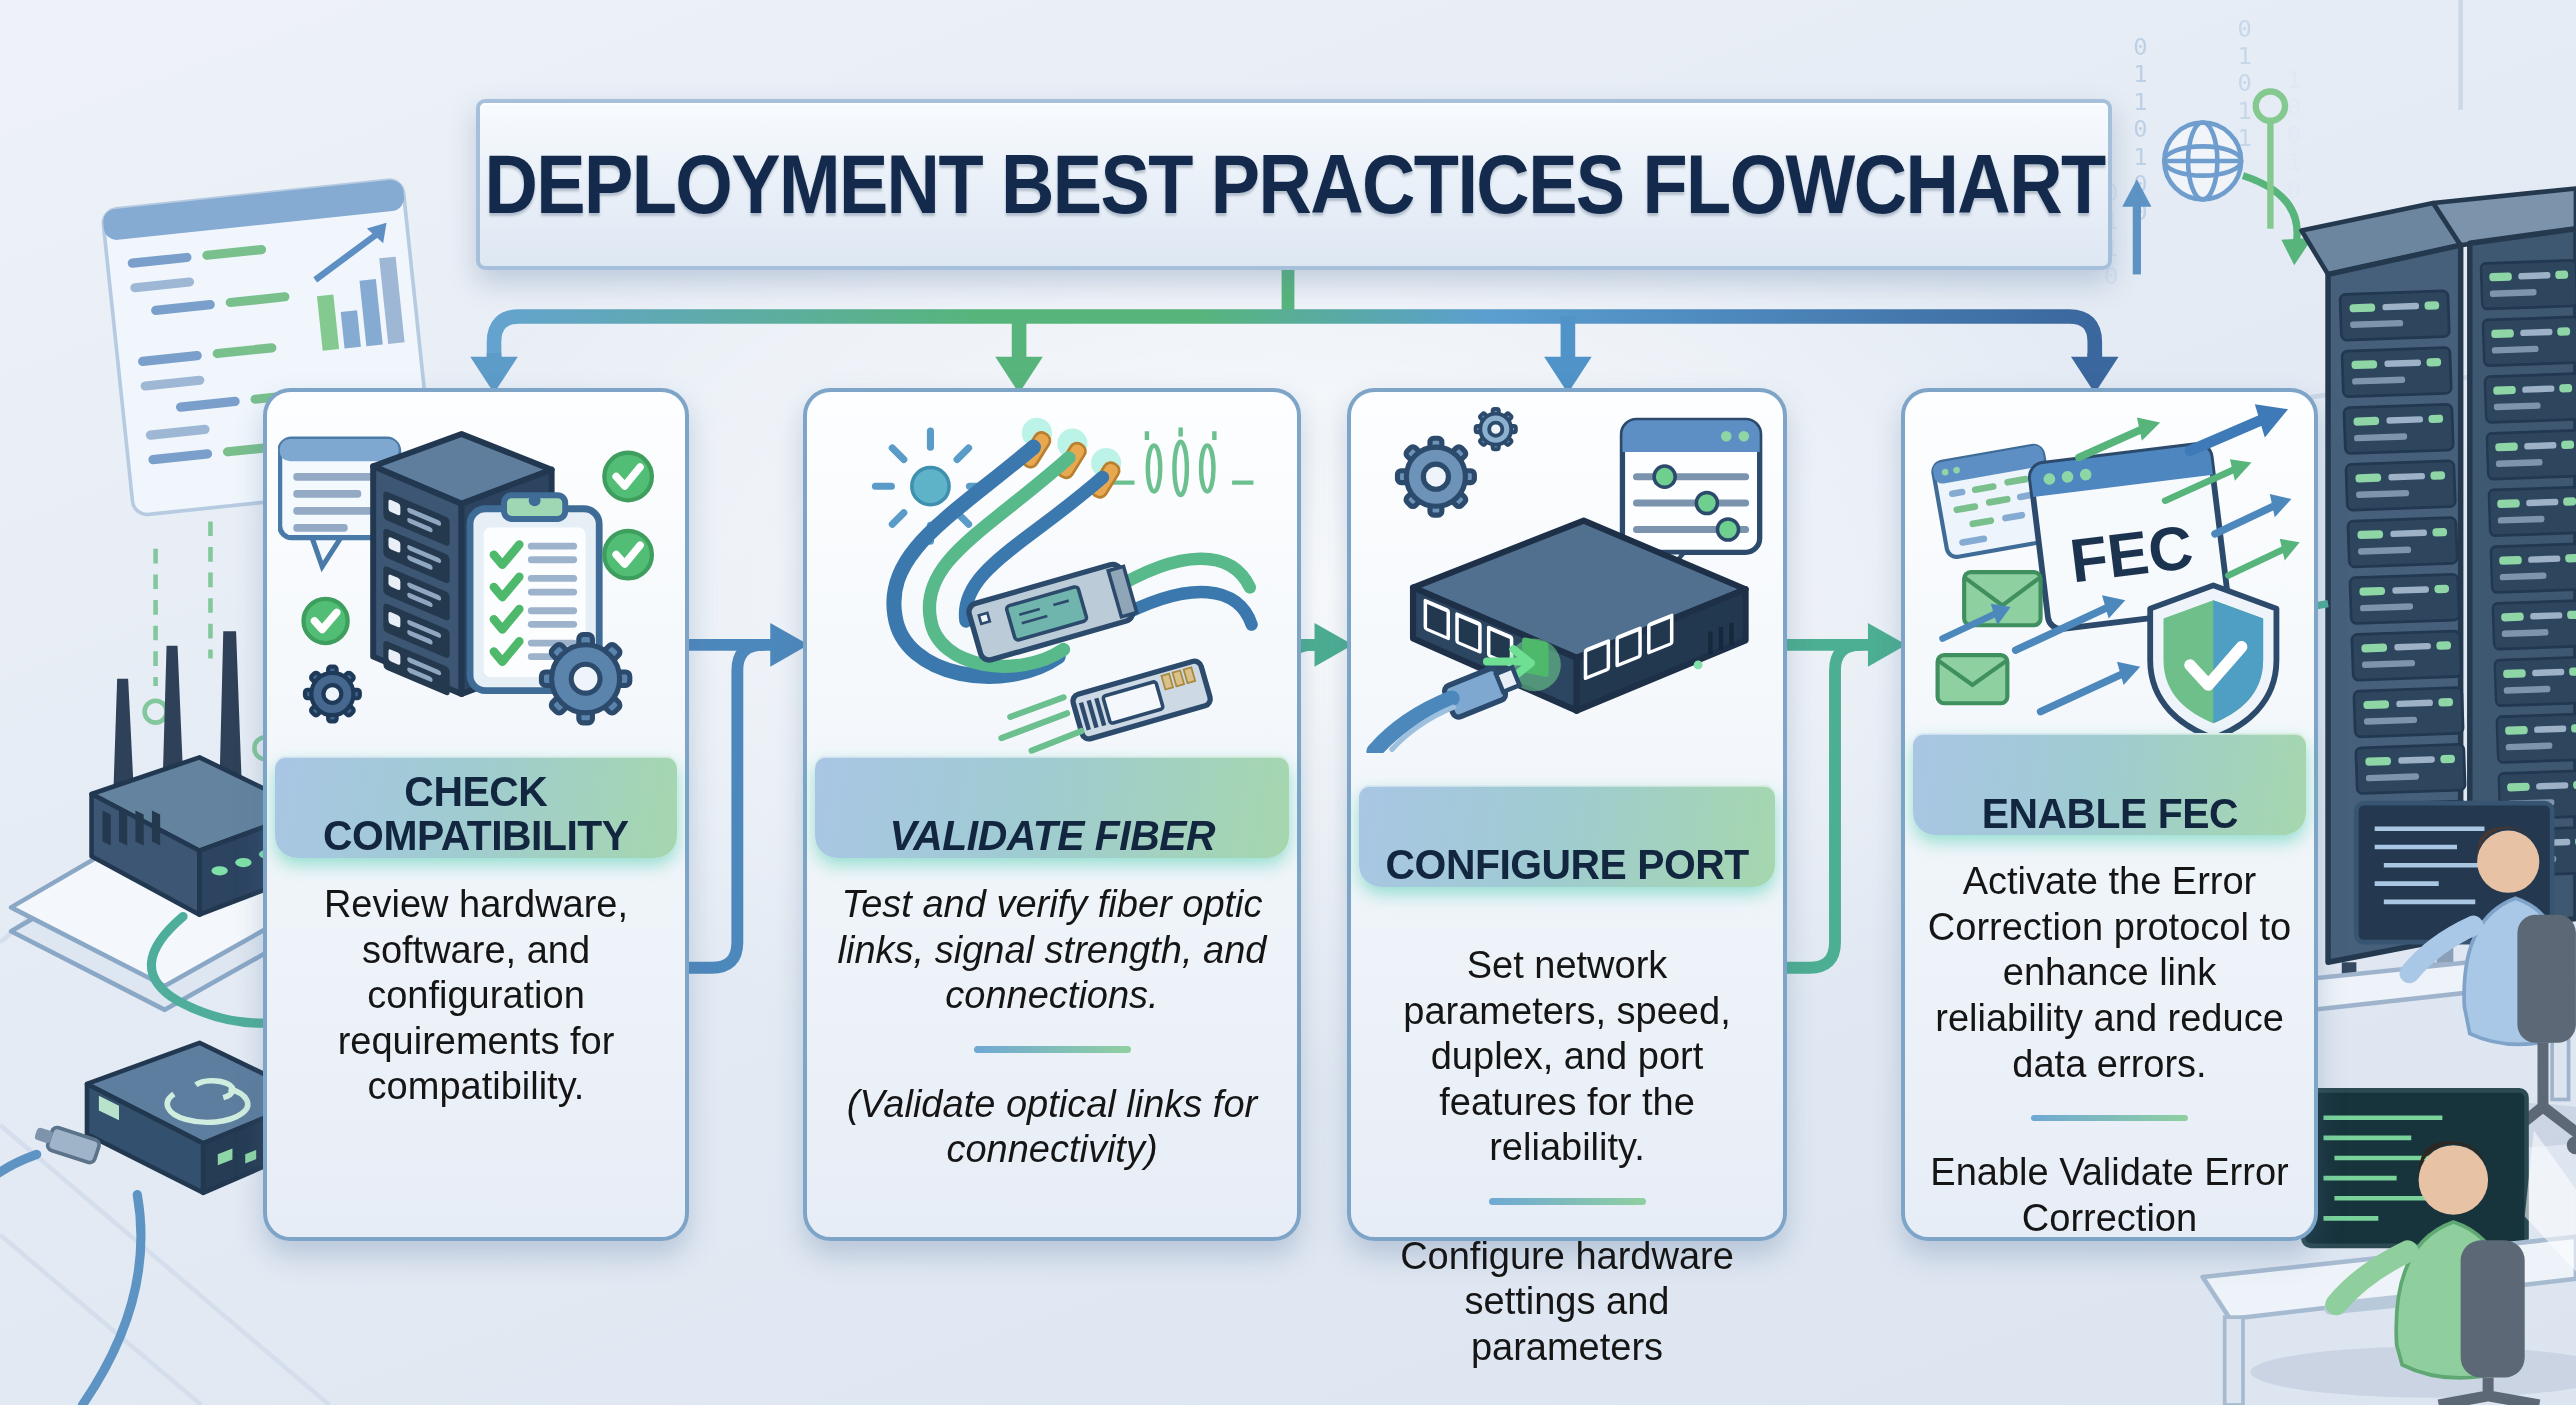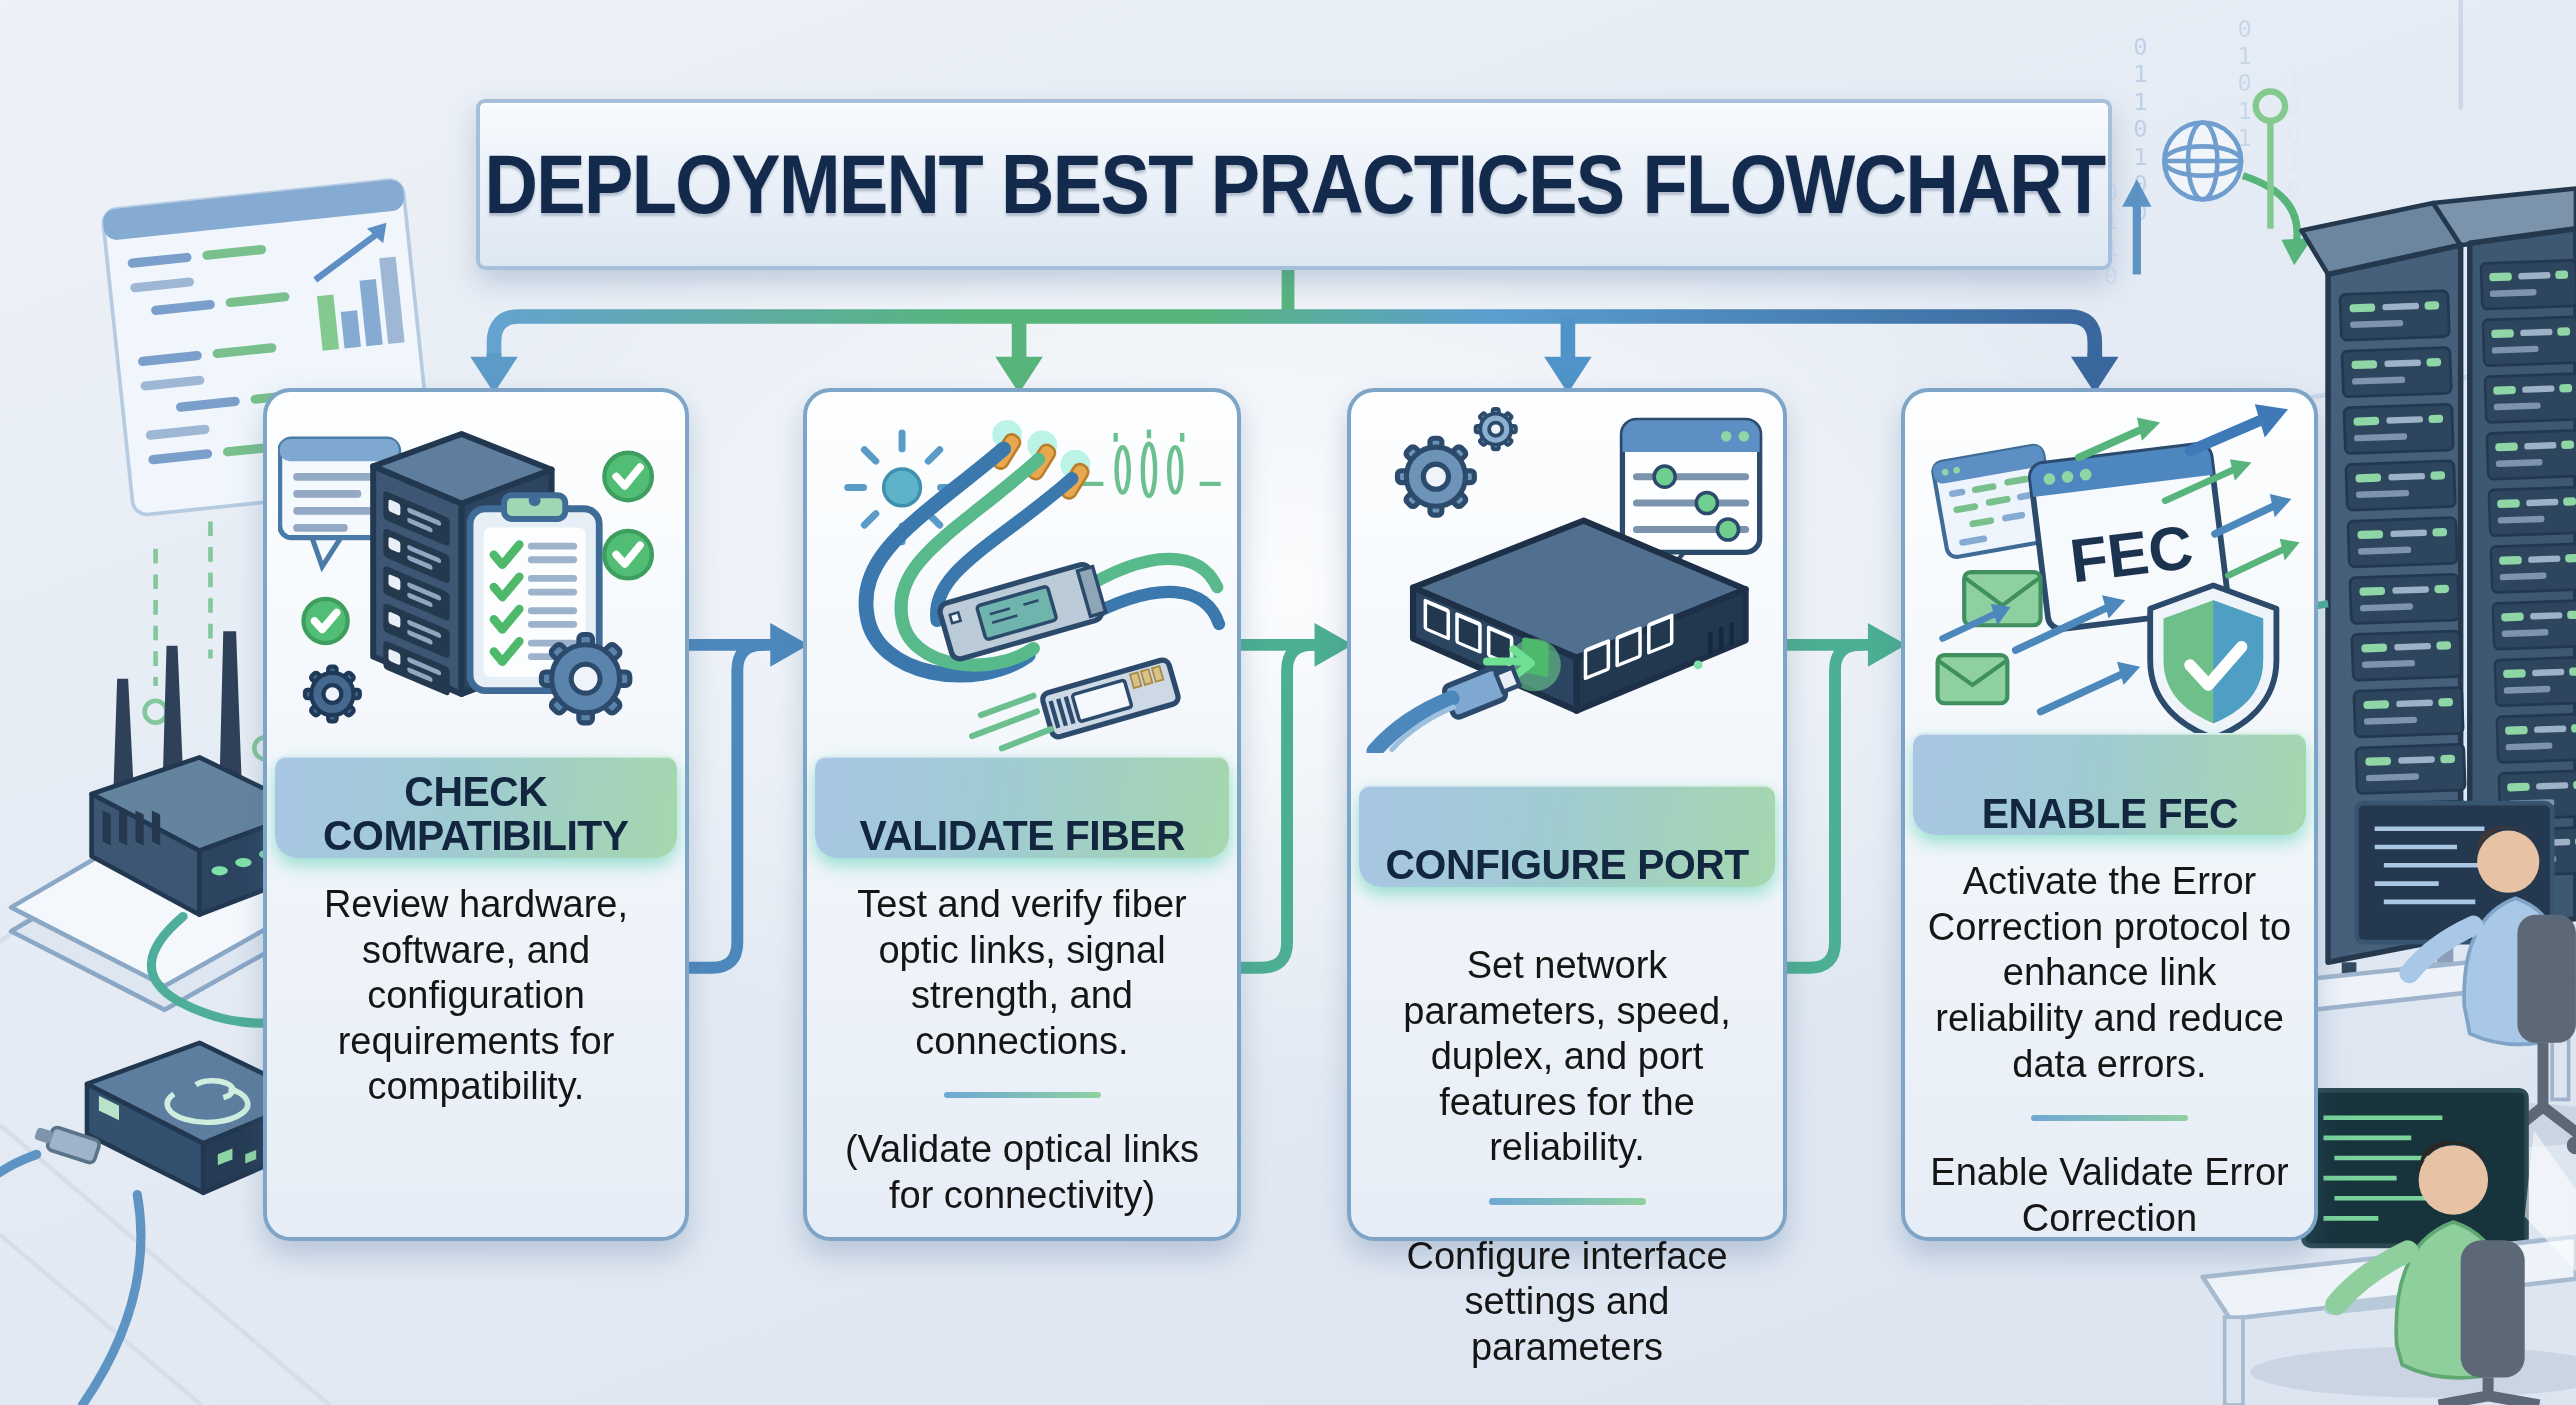--- a/index.html
+++ b/index.html
@@ -32,21 +32,21 @@
     border-radius:11px 11px 22px 22px;
     display:flex;align-items:flex-end;justify-content:center;text-align:center;
     box-shadow:0 7.3px 18.3px -1.8px rgba(60,200,165,.55), inset 0 1.8px 0 rgba(255,255,255,.6);}
   .band span{font-size:43px;line-height:1.04;font-weight:700;color:#12263f;
     letter-spacing:-0.5px;transform:scaleX(.95);}
   .body{flex:1;padding:24px 22px 16.5px 22px;text-align:center;color:#151515;}
   .body p{margin:0;font-size:38px;line-height:1.20;font-weight:500;}
   .divider{width:157px;height:6.4px;border-radius:3.7px;margin:27.4px auto 29px auto;
     background:linear-gradient(90deg,#6fa8d4,#8fd0a0);}
   #card-1{left:263px;width:426px;}
-  #card-2{left:803px;width:438px;}
+  #card-2{left:803px;width:498px;font-style:italic;}
   #card-3{left:1347px;width:440px;gap:32px;}
   #card-4{left:1901px;width:417px;}
 </style>
 </head>
 <body>
 
 <div class="stage">
 
   <svg class="bg" viewBox="0 0 2816 1536">
     <defs>
@@ -651,21 +651,21 @@
           <path d="M34,396 C56,372 80,358 104,348" stroke="#9cc0de" stroke-width="6" fill="none" stroke-linecap="round"></path>
         </g>
       </svg>
     </div>
     <div class="band">
       <span>CONFIGURE PORT</span>
     </div>
     <div class="body">
       <p>Set network parameters, speed, duplex, and port features for the reliability.</p>
       <div class="divider"></div>
-      <p>Configure interface settings and parameters</p>
+      <p>Configure hardware settings and parameters</p>
     </div>
   </section>
 
   <section class="card" id="card-4">
     <div class="icon-area">
       <svg viewBox="0 0 466 400">
 
         <g transform="rotate(-10 100 120)">
           <rect x="28" y="62" width="134" height="116" rx="12" fill="#eef4fb" stroke="#3f6c97" stroke-width="5"></rect>
           <rect x="28" y="62" width="134" height="26" rx="10" fill="#5d8fc4"></rect>

